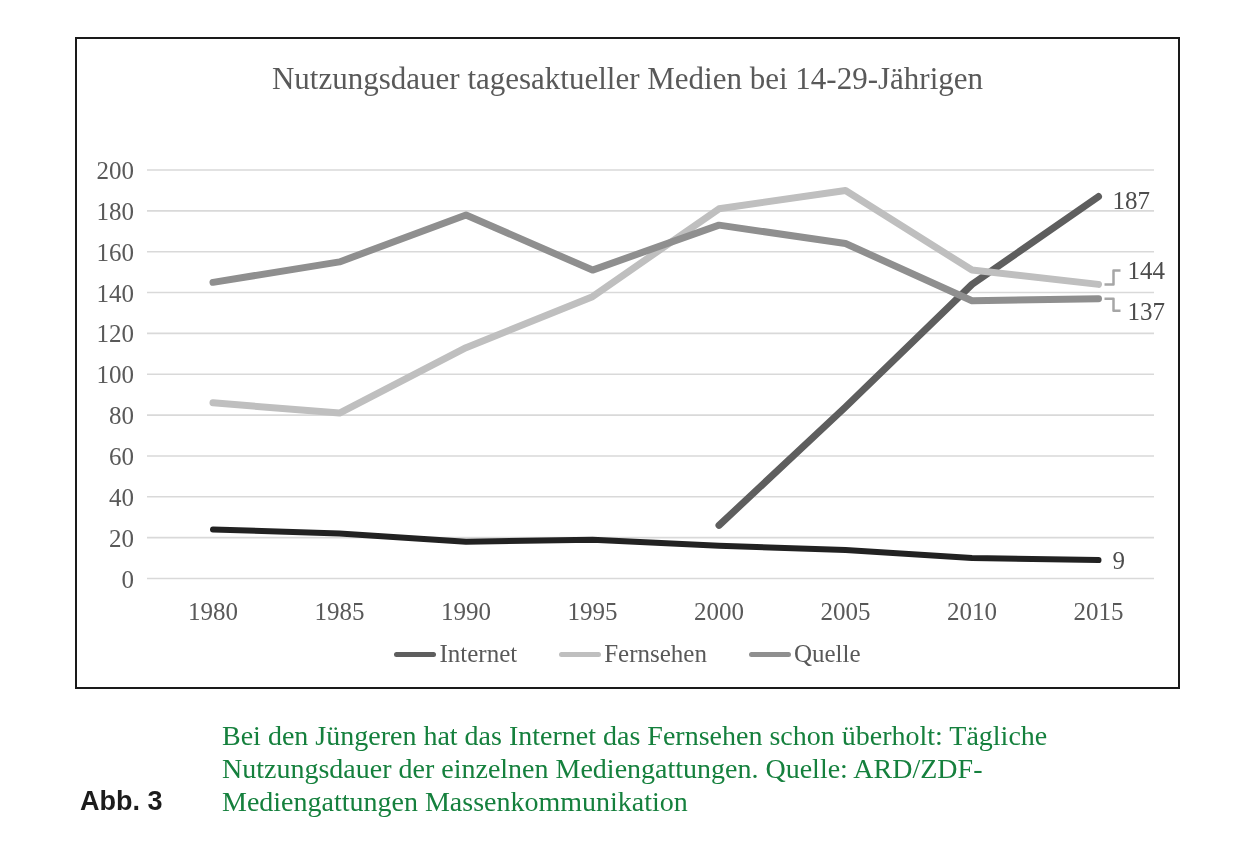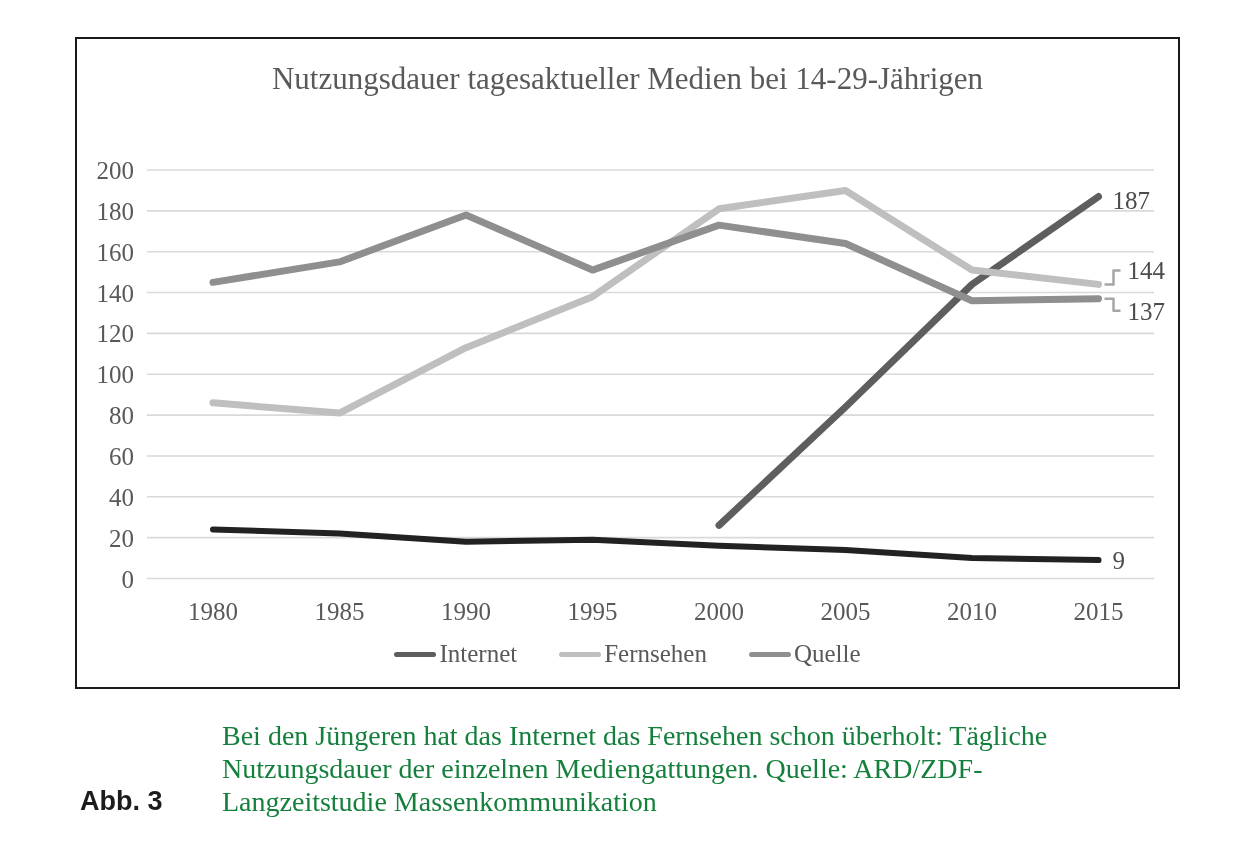--- a/index.html
+++ b/index.html
@@ -97,15 +97,15 @@
         <span class="legend-label">Quelle</span>
       </div>
     </div>
 </div>
 
 <div class="caption">
   <div class="caption-label">Abb. 3</div>
   <div class="caption-text">
     <div>Bei den Jüngeren hat das Internet das Fernsehen schon überholt: Tägliche</div>
     <div>Nutzungsdauer der einzelnen Mediengattungen. Quelle: ARD/ZDF-</div>
-    <div>Langzeitstudie Massenkommunikation</div>
+    <div>Mediengattungen Massenkommunikation</div>
   </div>
 </div>
 
 </body></html>

